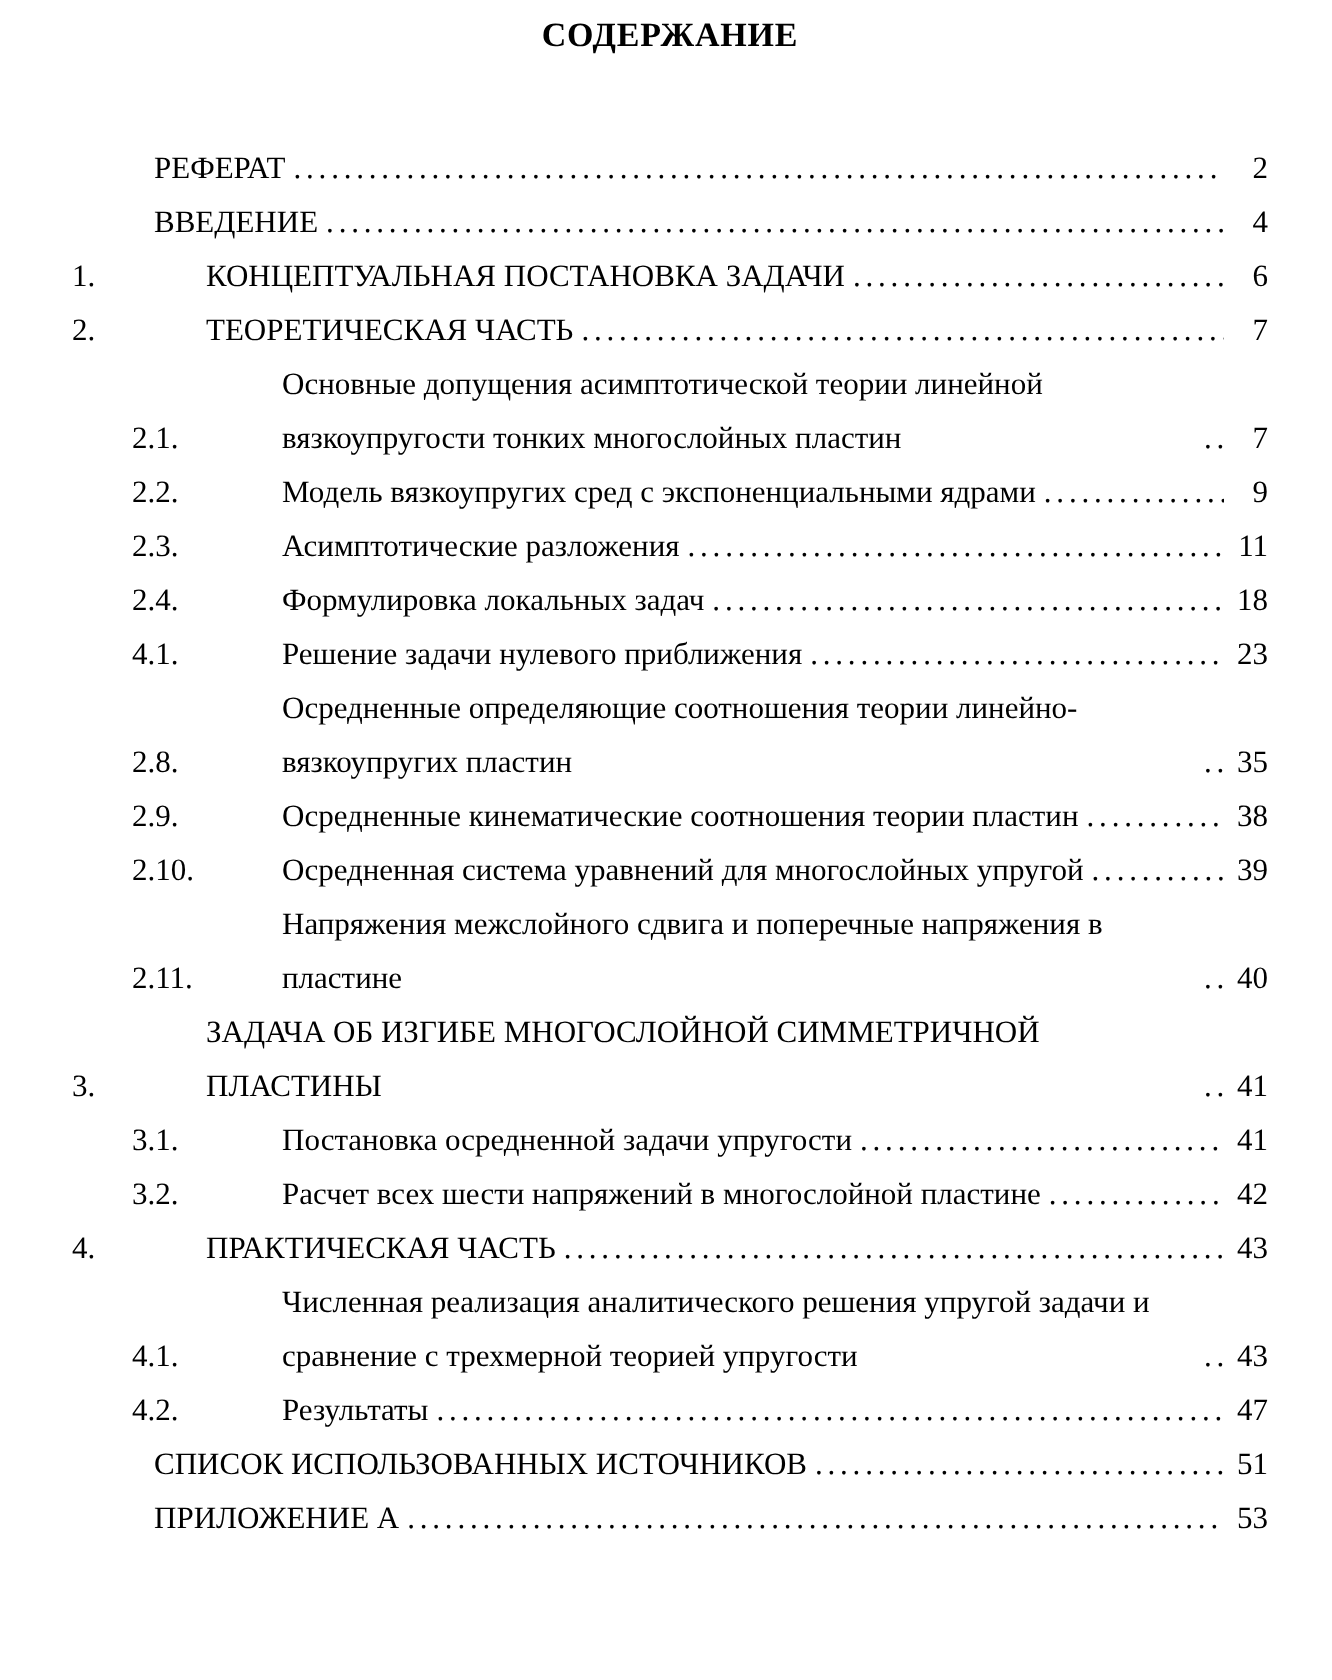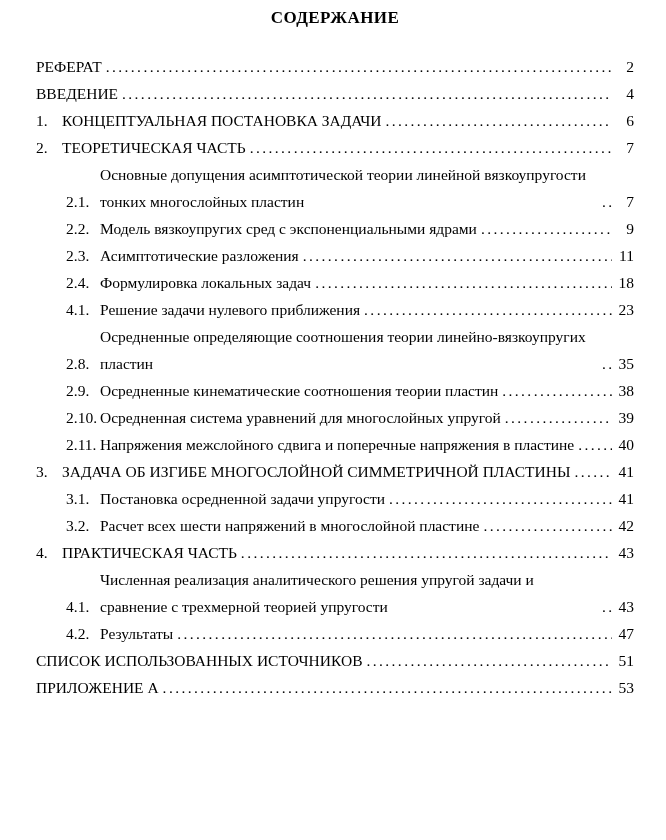--- a/index.html
+++ b/index.html
@@ -19,36 +19,37 @@
     line-height: 27px;
     overflow: hidden;
     background: #ffffff;
   }
   .doc-title {
     text-align: center;
     font-weight: 700;
     font-size: 17px;
     line-height: 20px;
     letter-spacing: 0.4px;
-    margin: 2px 0 25px 0;
+    margin: 2px 0 43px 0;
   }
   .toc { width: 100%; }
   .entry {
     display: flex;
     align-items: flex-end;
   }
   .entry .num {
     flex: 0 0 auto;
     white-space: nowrap;
   }
   .level-0 .num { min-width: 26px; }
   .level-1 { padding-left: 30px; }
   .level-1 .num { min-width: 34px; }
   .entry .txt {
     flex: 0 1 auto;
+    margin-left: 41px;
   }
   .leader {
     flex: 1 1 14px;
     min-width: 14px;
     overflow: hidden;
     white-space: nowrap;
     padding: 0 3px 0 4px;
     letter-spacing: 2.4px;
   }
   .leader::after {

